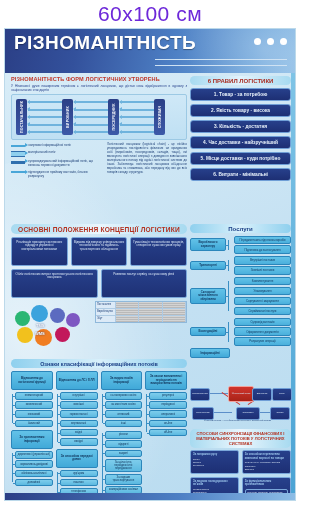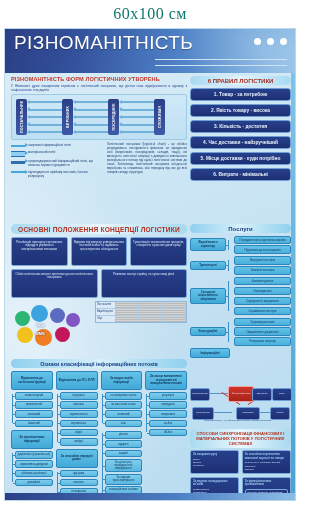--- a/index.html
+++ b/index.html
@@ -1,38 +1,38 @@
 <!DOCTYPE html>
 <html><head>
 <meta charset="utf-8">
 <style>
   html,body{margin:0;padding:0;background:#ffffff;}
   body{width:300px;height:505px;font-family:"Liberation Sans",sans-serif;overflow:hidden;}
   .root{width:300px;height:505px;position:relative;background:#fff;}
 
   
   .size-caption{height:28px;display:flex;align-items:center;justify-content:center;
-    font-size:16px;color:#0f766e;letter-spacing:.5px;font-family:Liberation Serif, serif;}
+    font-size:21px;color:#6d28d9;letter-spacing:.5px;font-family:Liberation Sans, sans-serif;}
 
   
   .poster{position:absolute;left:4px;top:28px;width:292px;height:473px;
     background:linear-gradient(160deg,#dbeef8 0%,#cfe7f5 30%,#c3e0f2 60%,#b9dcf0 100%);
     overflow:hidden;border:1px solid #bcd9ea;box-sizing:border-box;}
   .poster:before{content:"";position:absolute;left:-40px;top:120px;width:240px;height:420px;
     background:radial-gradient(ellipse at 30% 40%,rgba(255,255,255,.55),rgba(255,255,255,0) 60%);
     transform:rotate(-18deg);pointer-events:none;}
 
   
   .hdr{position:relative;height:44px;
     background:linear-gradient(100deg,#2b3f86 0%,#33519c 25%,#4d7fc4 58%,#6fa6db 85%,#8dbde6 100%);
     overflow:hidden;}
   .hdr:after{content:"";position:absolute;right:-30px;top:-30px;width:160px;height:110px;
     background:radial-gradient(ellipse at 60% 40%,rgba(255,255,255,.22),rgba(255,255,255,0) 65%);
     transform:rotate(20deg);}
-  .hdr-t1{position:absolute;left:9px;top:3px;color:#fff;font-size:19px;font-weight:normal;
+  .hdr-t1{position:absolute;left:9px;top:3px;color:#fff;font-size:19px;font-weight:bold;
     letter-spacing:.4px;text-shadow:0 1px 1px rgba(0,0,0,.35);z-index:3;}
   .hdr-dots{position:absolute;right:8px;top:9px;display:flex;gap:6px;z-index:3;}
   .hdr-dots i{display:block;width:7px;height:7px;border-radius:50%;background:#fff;}
   .hdr-t2{position:absolute;left:10px;top:26px;color:#d8e8f6;font-size:8.5px;font-weight:bold;
     letter-spacing:.7px;z-index:3;}
   .hdr-rule{position:absolute;left:150px;top:30px;width:132px;height:5px;z-index:3;
     border-top:1.5px solid #cfe2f3;border-bottom:1.5px solid #cfe2f3;}
 
   
   .panelA{position:absolute;left:6px;top:47px;width:176px;}

